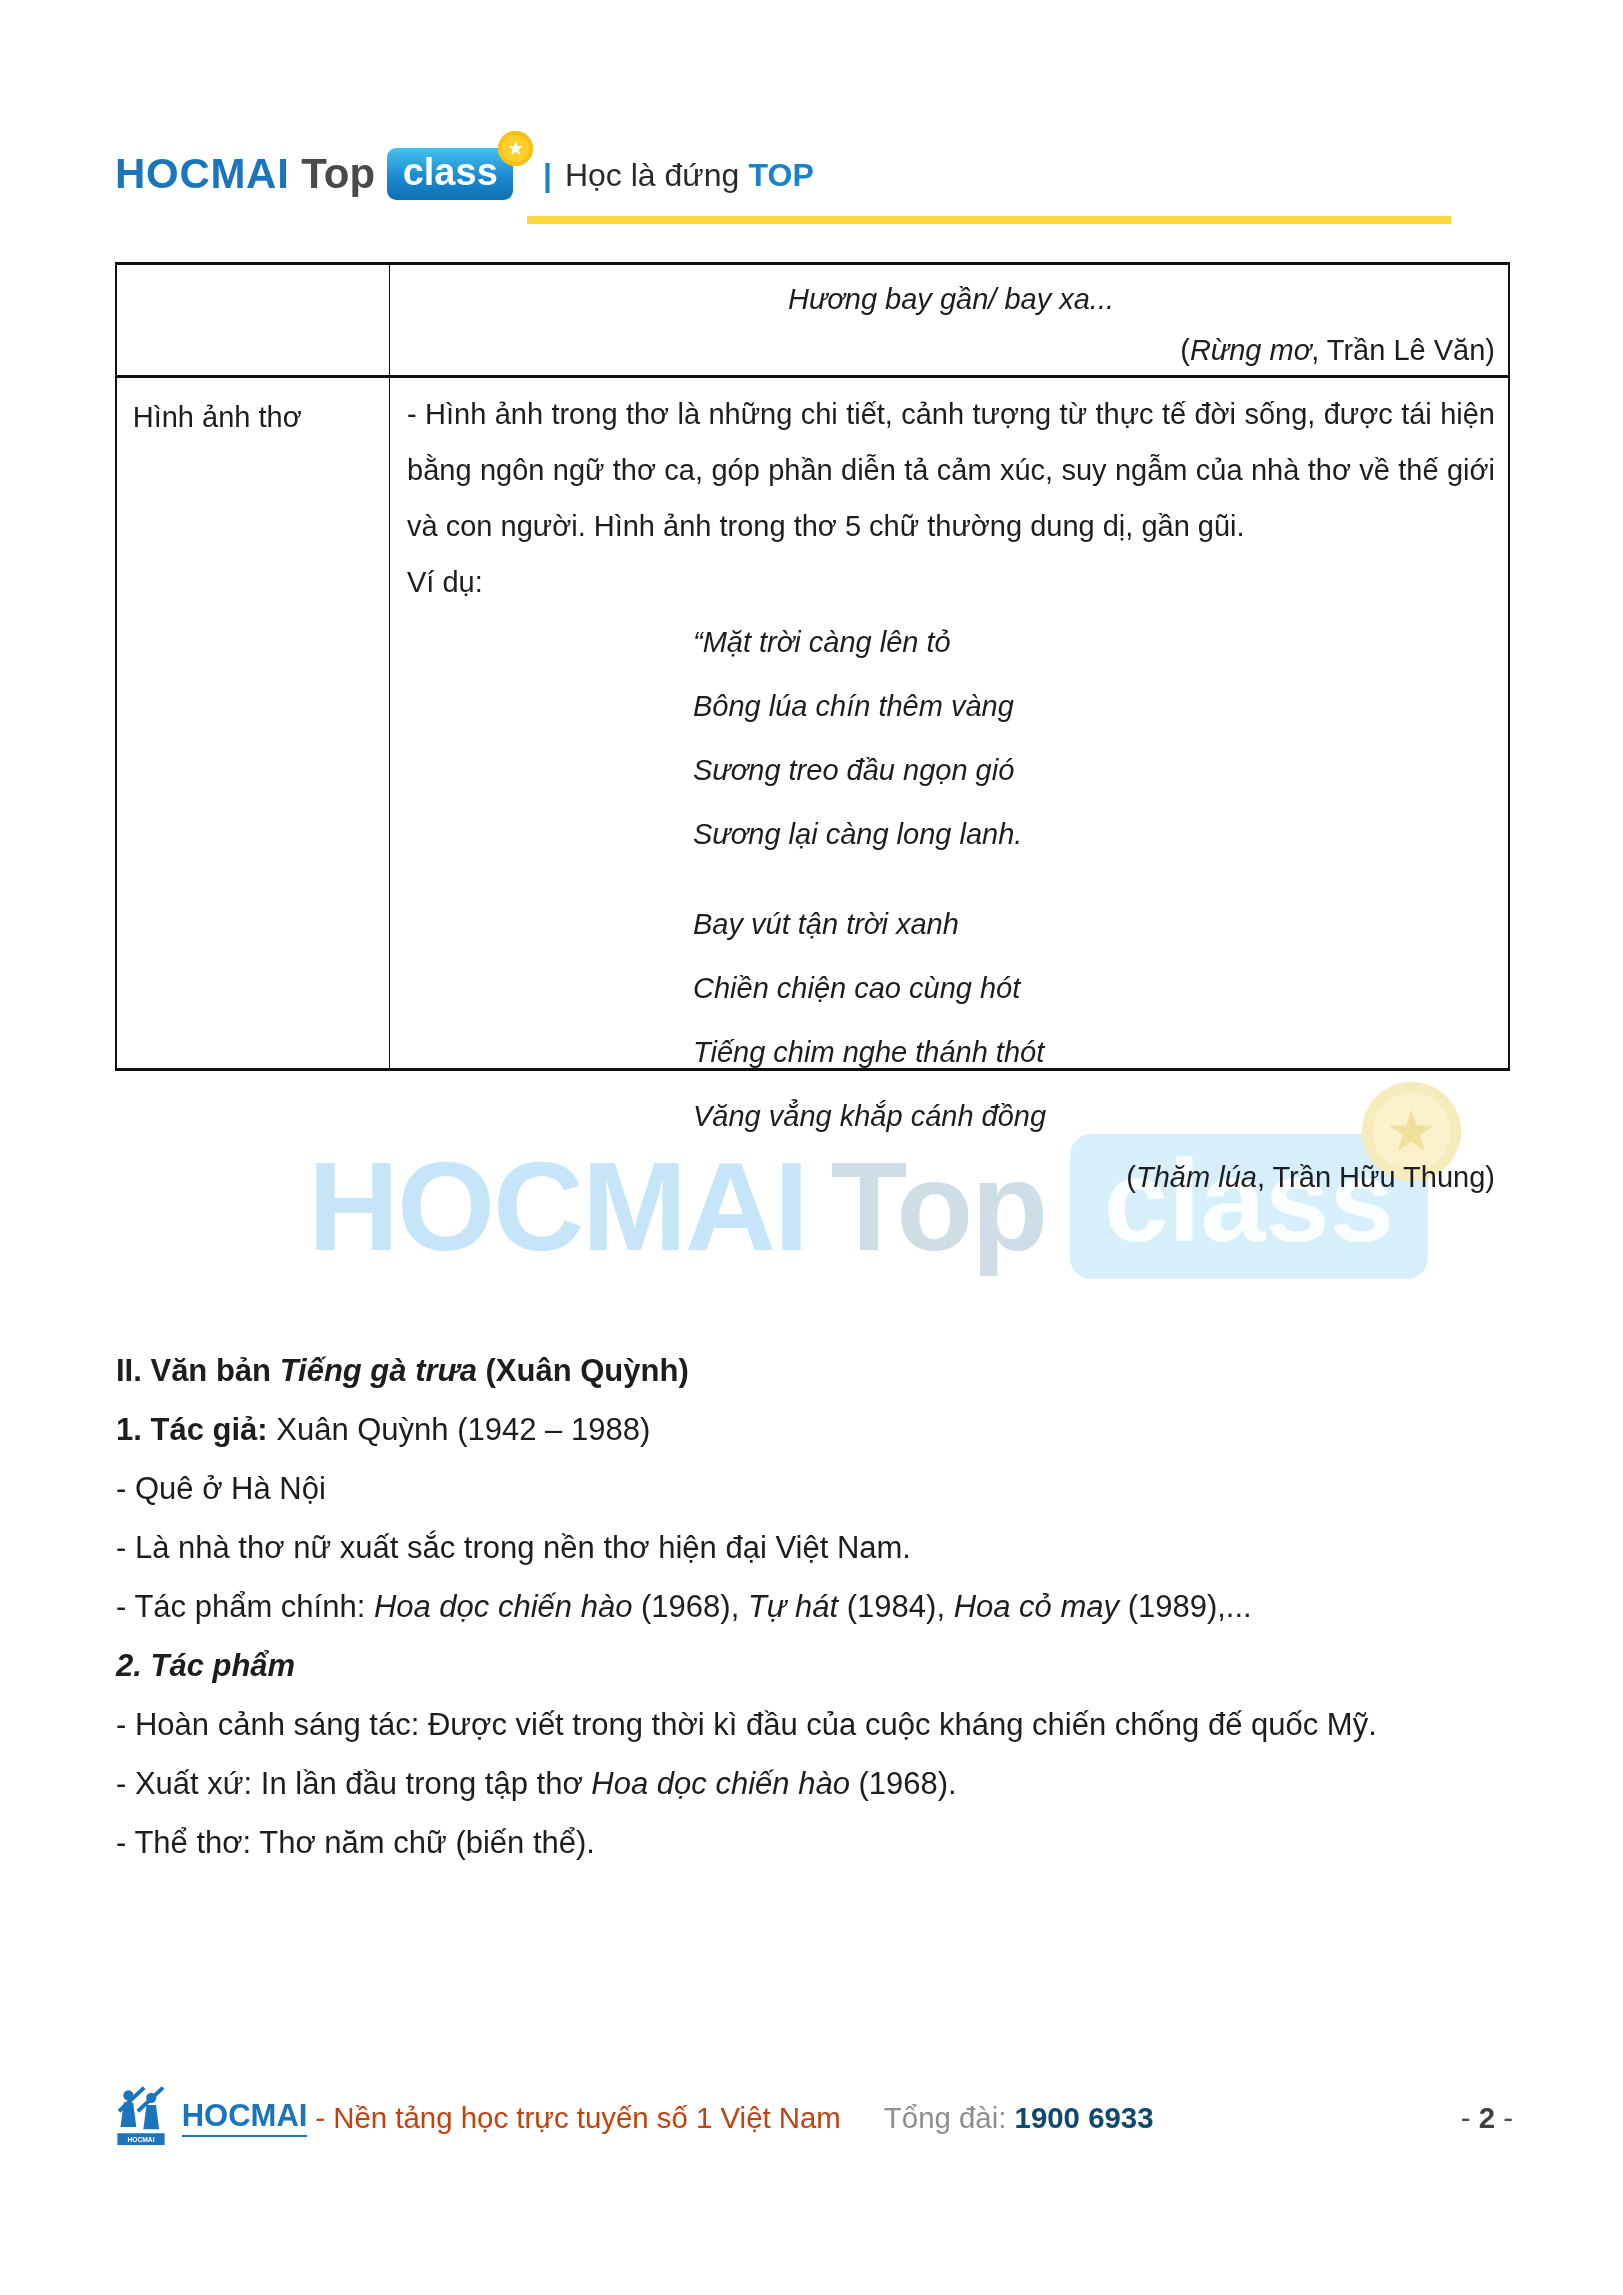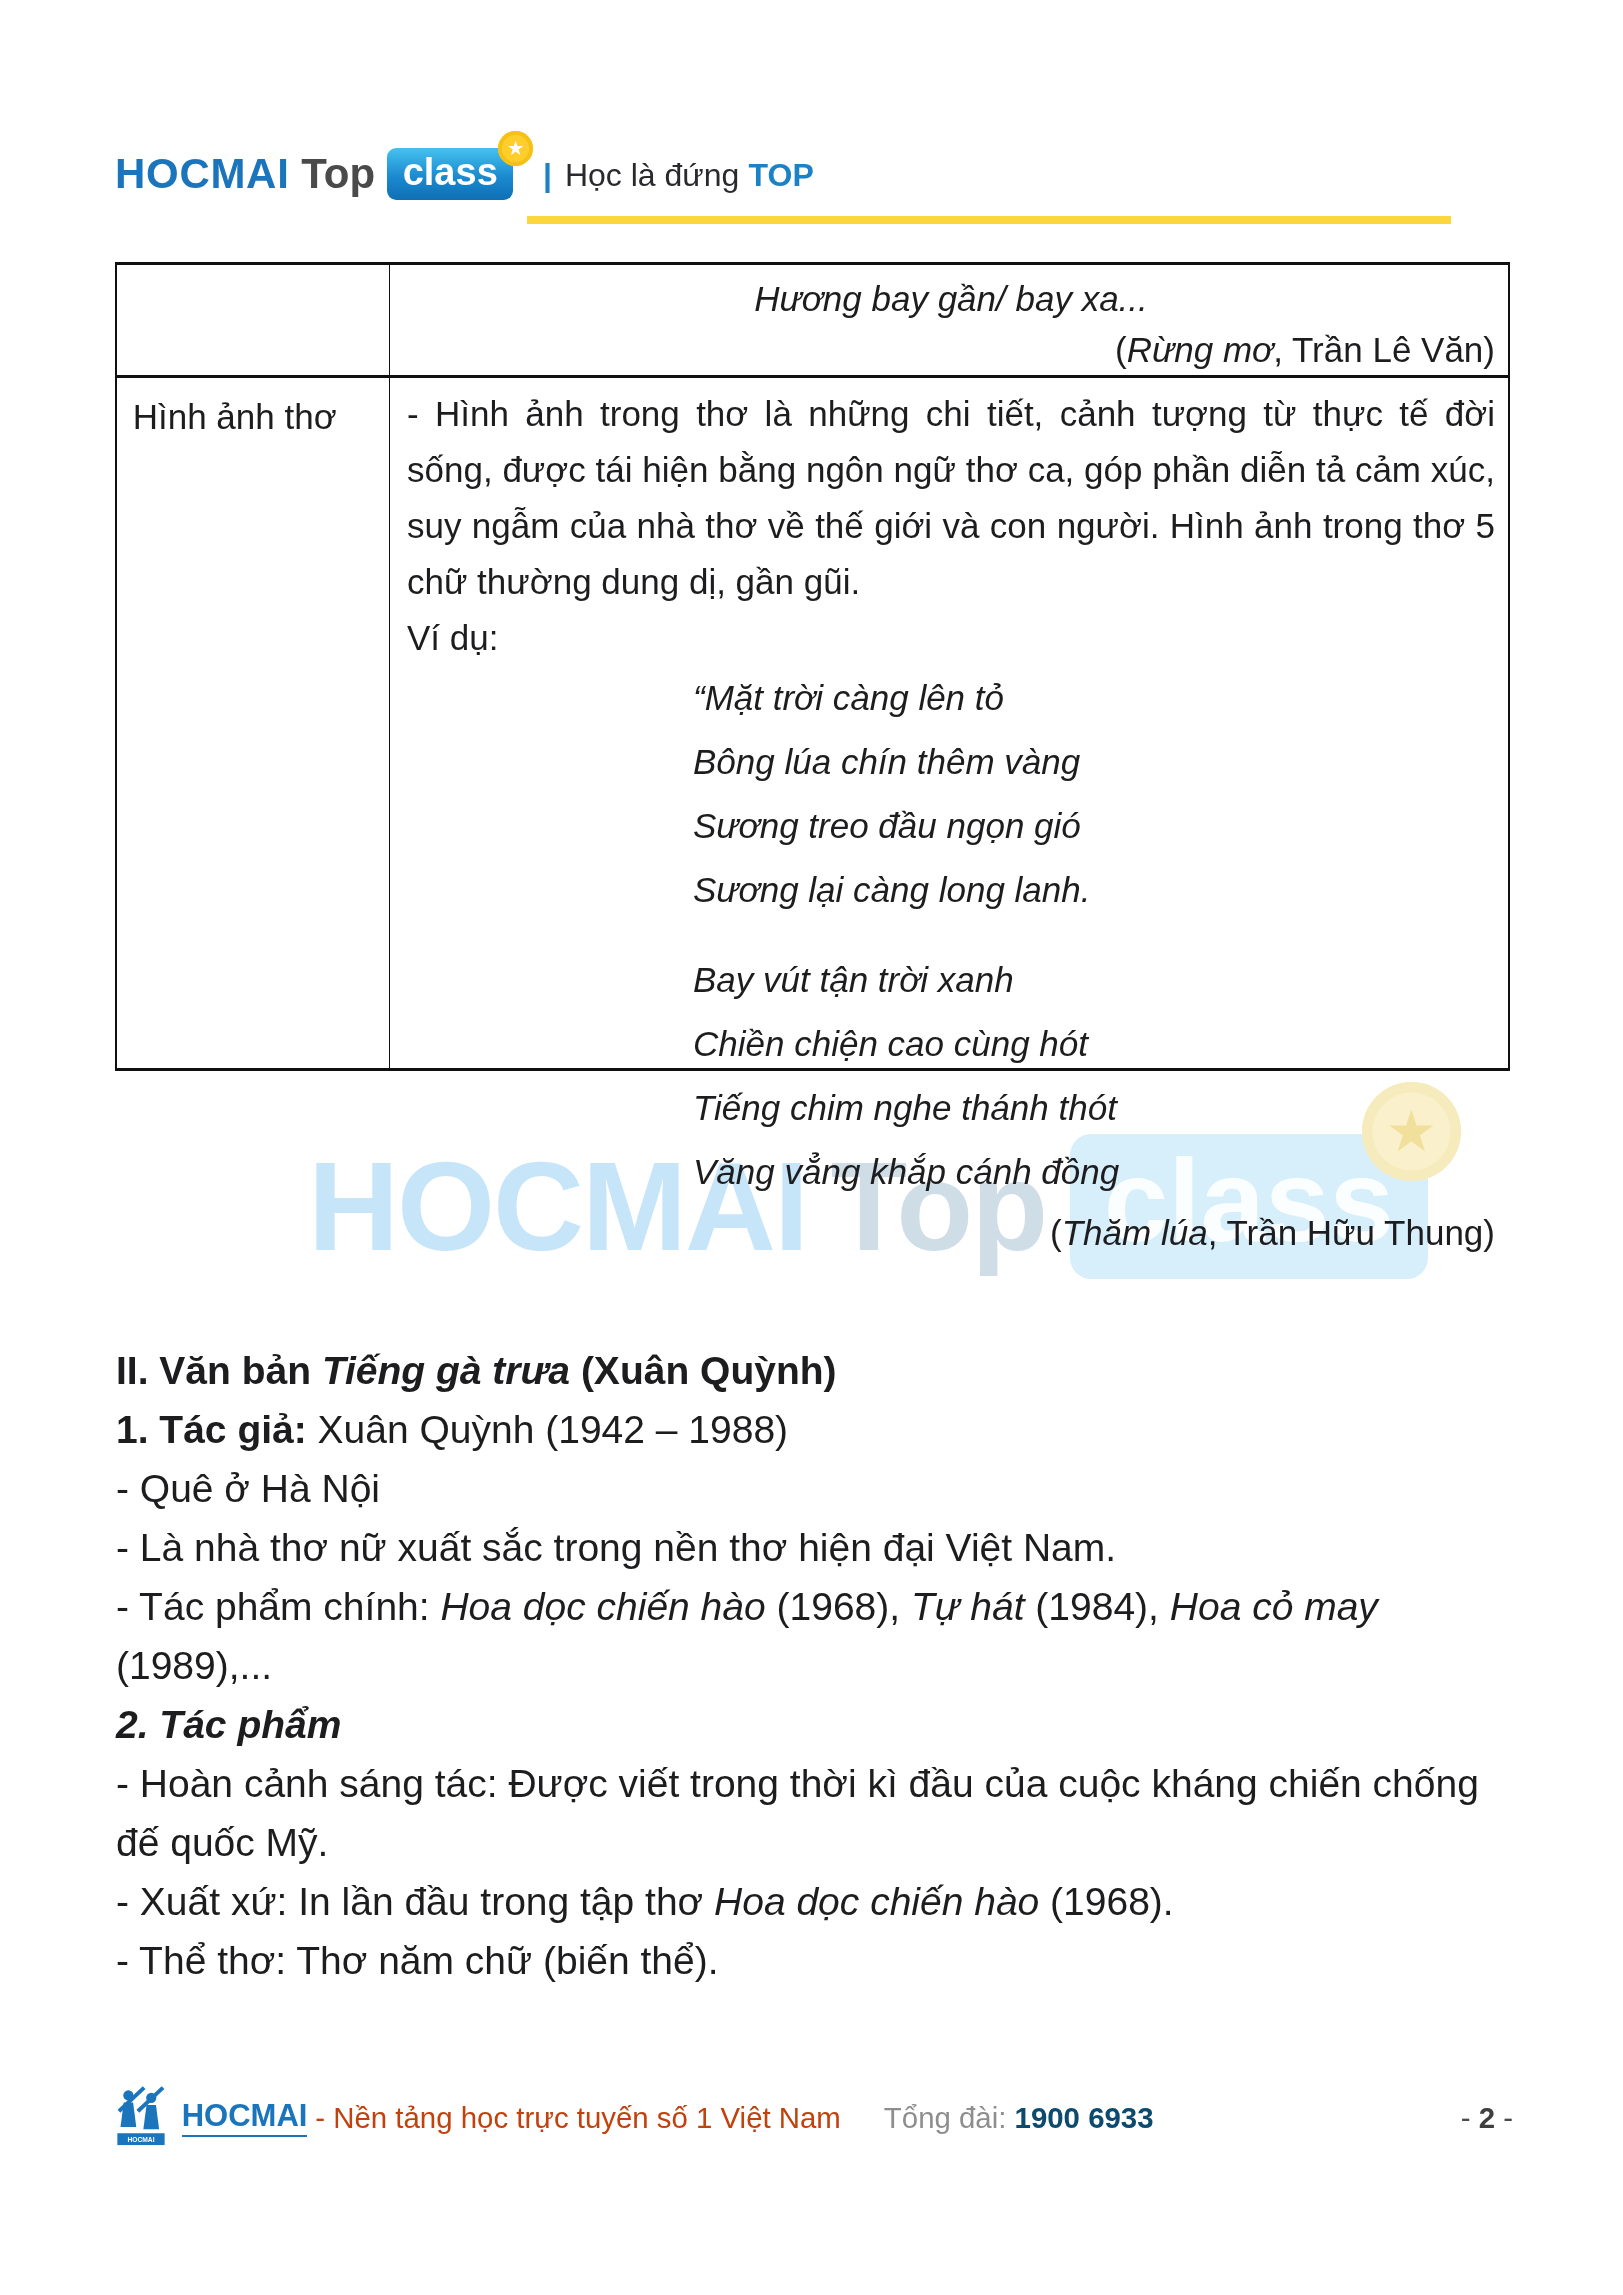--- a/index.html
+++ b/index.html
@@ -66,42 +66,42 @@
     background:#FAF1CC; box-shadow:inset 0 0 0 10.5px #F5EBBC;
     display:flex; align-items:center; justify-content:center;
     color:#F1E09C; font-size:51px;
   }
 
   
   .doc-table {
     position:absolute; left:115px; top:262px; width:1395px;
     border:2px solid #101010; border-top-width:3.3px; border-bottom-width:3.3px;
     display:grid; grid-template-columns:273px 1fr;
-    font-size:35px; z-index:1;
+    font-size:29px; z-index:1;
   }
   .cell { background:transparent; }
   .cl { border-right:1.3px solid #101010; }
   .r1 { height:113px; border-bottom:3.3px solid #101010; }
   .r1-right { padding:9.2px 13px 0 17px; }
   .verse-line1 { text-align:center; font-style:italic; line-height:50px; }
   .verse-attr  { text-align:right;  line-height:52px; }
   .r2-left  { padding:10.5px 6.5px 0 15.7px; line-height:56px; }
   .r2-right { padding:7.9px 13px 0 17px; height:690px; }
   .para    { text-align:justify; line-height:56px; }
   .example { line-height:56px; }
   .stanza  { font-style:italic; margin-left:286px; line-height:64px; }
   .stanza-gap { height:26px; }
   .attr2   { text-align:right; line-height:58px; }
   .i { font-style:italic; }
   .b { font-weight:bold; }
 
   
   .body-sec {
     position:absolute; left:116px; top:1341px; width:1395px;
-    font-size:39px; line-height:59px; z-index:1;
+    font-size:31px; line-height:59px; z-index:1;
   }
   .body-sec p { margin:0; }
   .sec-heading { font-weight:bold; margin-bottom:7.9px; }
 
   
   .page-footer {
     position:absolute; left:116px; right:110px; top:2086px;
     display:flex; align-items:center; font-size:29.4px; z-index:1;
     white-space:nowrap;
   }

